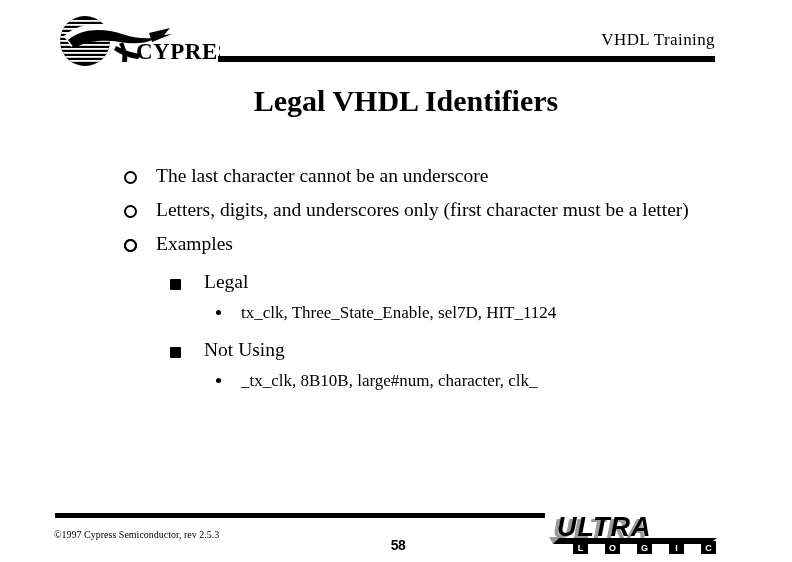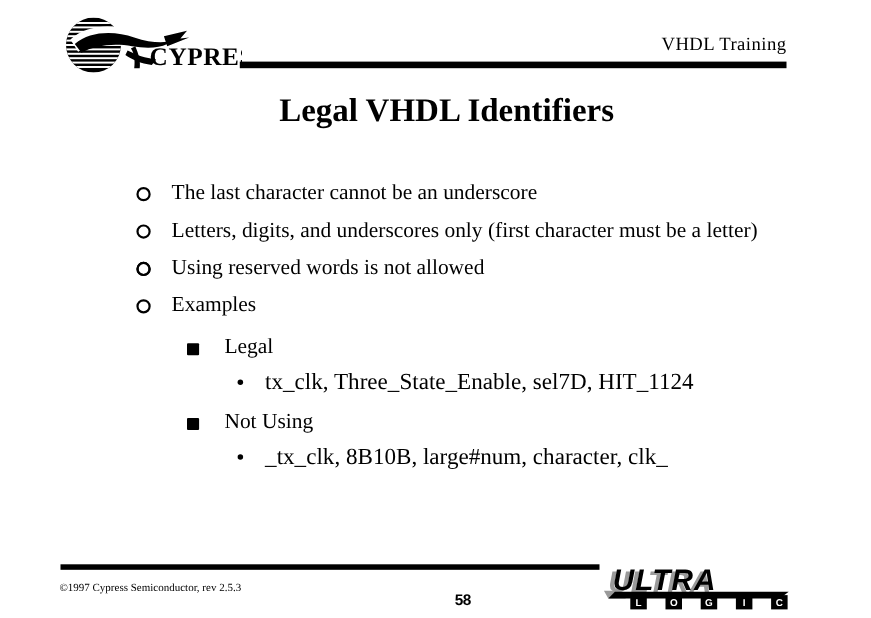--- a/index.html
+++ b/index.html
@@ -114,21 +114,21 @@
     background: #000;
     border-radius: 1px;
     vertical-align: middle;
     position: relative;
     top: -1px;
   }
 
   
   .lvl3 {
     padding-left: 117px;
-    font-size: 21px;
+    font-size: 17px;
     line-height: 26px;
     margin-bottom: 5px;
   }
   .lvl3 > .marker {
     position: absolute;
     left: 92px; top: 0px;
     width: 16px;
   }
   .dot {
     display: inline-block;
@@ -154,21 +154,21 @@
     position: absolute;
     left: 54px; top: 527px;
     font-size: 10px;
     line-height: 15px;
     white-space: nowrap;
   }
   .page-number {
     position: absolute;
     left: 368px; top: 537px;
     width: 60px;
-    text-align: right;
+    text-align: center;
     font-family: "Liberation Sans", "DejaVu Sans", sans-serif;
     font-size: 14px;
     font-weight: bold;
     letter-spacing: -0.5px;
   }
 
   
   .ultra-logo {
     position: absolute;
     left: 549px; top: 511px;
@@ -240,24 +240,20 @@
 
   <div class="li lvl1">
     <span class="marker"><span class="ring"></span></span>
     <span>Letters, digits, and underscores only (first character must be a letter)</span>
   </div>
 
   <div class="li lvl1">
     <span class="marker"><span class="ring"></span></span>
   </div>
 
-  <div class="li lvl1">
-    <span class="marker"><span class="ring"></span></span>
-    <span>Using reserved words is not allowed</span>
-  </div>
 
   <div class="li lvl1">
     <span class="marker"><span class="ring"></span></span>
     <span>Examples</span>
   </div>
 
   <div class="spacer-4"></div>
 
   <div class="li lvl2">
     <span class="marker"><span class="sq"></span></span>

